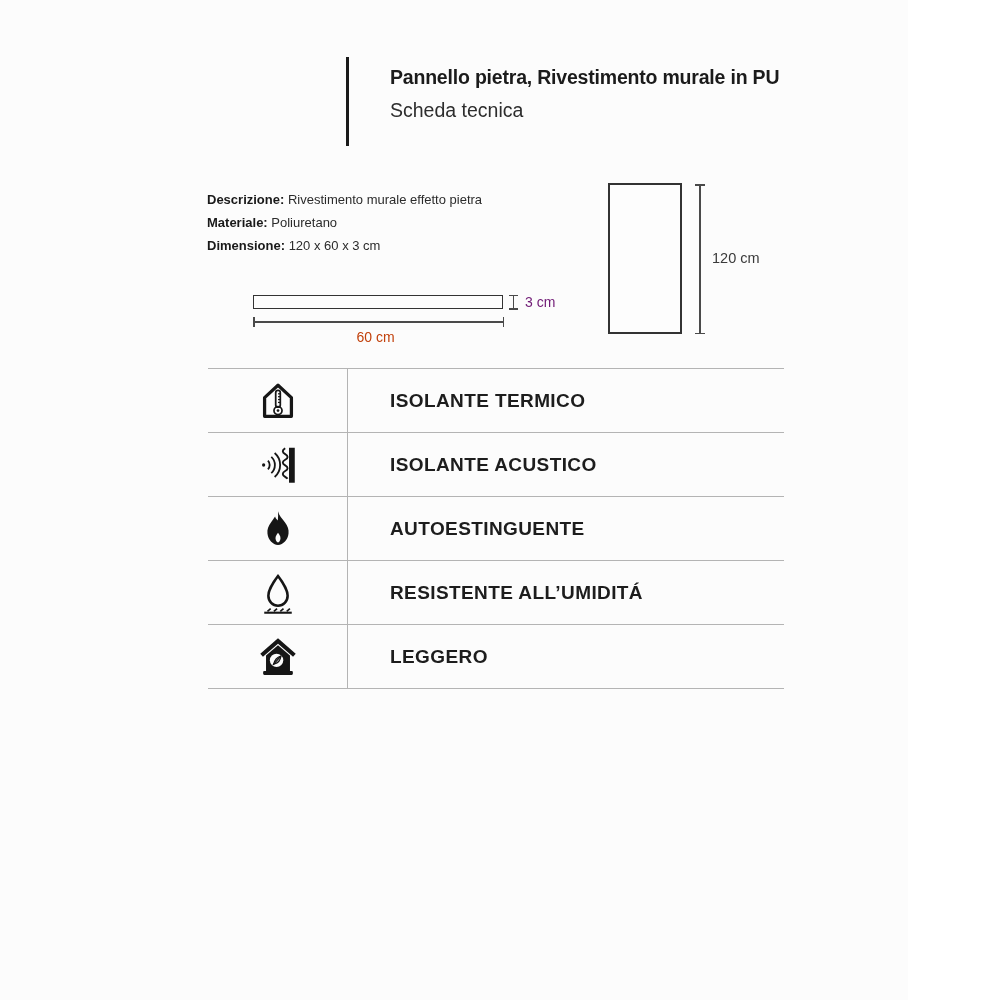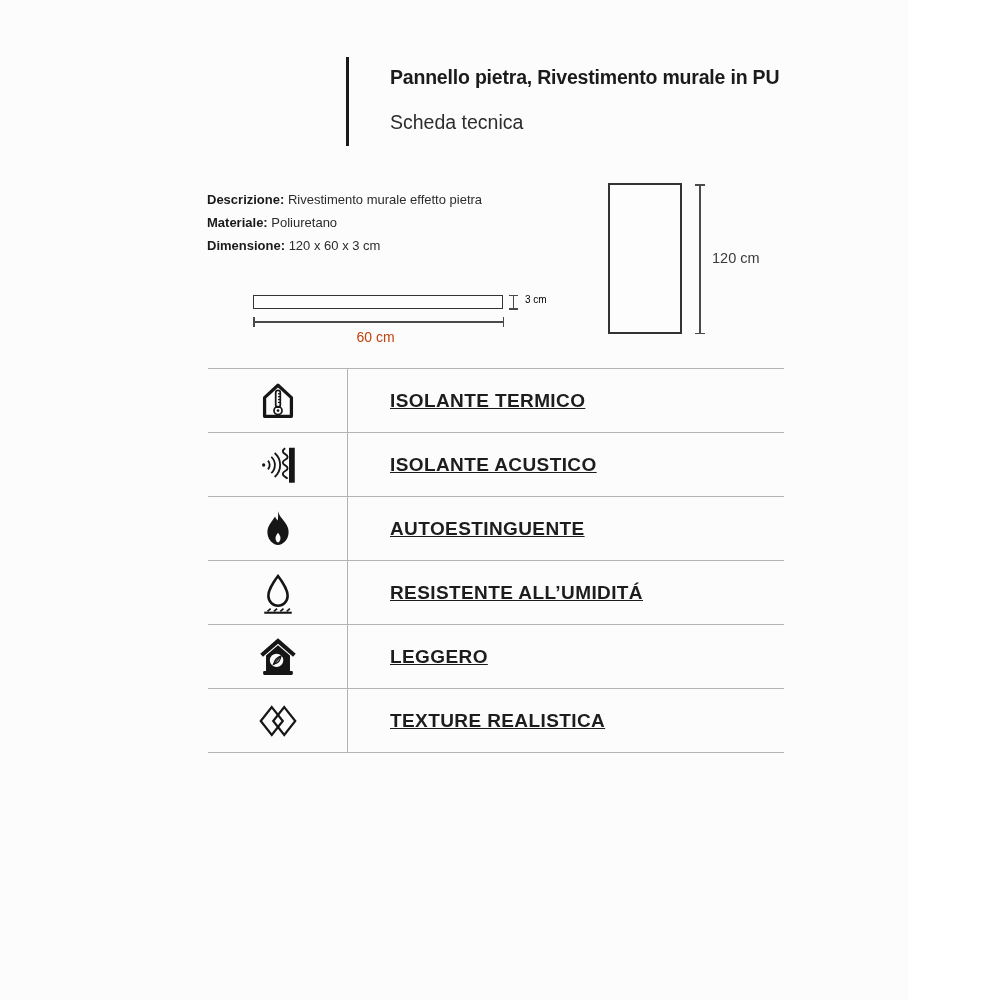--- a/index.html
+++ b/index.html
@@ -5,46 +5,46 @@
   * { margin:0; padding:0; box-sizing:border-box; }
   html,body { background:#ffffff; }
   .page {
     position:relative; width:908px; height:1000px;
     background:#fcfcfc; overflow:hidden;
     font-family:"Liberation Sans", sans-serif; color:#1c1c1c;
   }
   
   .accent-bar { position:absolute; left:346px; top:57px; width:3px; height:89px; background:#1a1a1a; }
   .title { position:absolute; left:390px; top:66px; font-size:19.5px; font-weight:700; letter-spacing:-0.2px; color:#1b1b1b; }
-  .subtitle { position:absolute; left:390px; top:111px; font-size:19.5px; font-weight:400; color:#2d2d2d; }
+  .subtitle { position:absolute; left:390px; top:99px; font-size:19.5px; font-weight:400; color:#2d2d2d; }
   
   .specs { position:absolute; left:207px; top:188px; font-size:13px; line-height:23px; color:#2b2b2b; }
   .spec-label { font-weight:700; color:#191919; }
   
   .front-rect { position:absolute; left:608px; top:183px; width:74px; height:151px; border:2px solid #333333; background:#fdfdfd; }
   .vdim-line { position:absolute; left:699px; top:184px; width:1.6px; height:150px; background:#4a4a4a; }
   .vdim-cap  { position:absolute; left:695px; width:10px; height:1.6px; background:#4a4a4a; }
   .cap-top { top:184px; } .cap-bottom { top:332.5px; }
   .label-120 { position:absolute; left:712px; top:250px; font-size:14.5px; color:#3a3a3a;text-align:center; }
   
   .side-rect { position:absolute; left:253px; top:295px; width:250px; height:14px; border:1.6px solid #333333; background:#fdfdfd; }
   .tdim-line { position:absolute; left:512.5px; top:295px; width:1.6px; height:14px; background:#4a4a4a; }
   .tdim-cap  { position:absolute; left:509px; width:8.5px; height:1.6px; background:#4a4a4a; }
   .tcap-top { top:294.5px; } .tcap-bottom { top:308px; }
-  .label-3 { position:absolute; left:525px; top:294px; font-size:10px; color:#000000; }
+  .label-3 { position:absolute; left:525px; top:294px; font-size:14px; color:#701a75; }
   .hdim-line { position:absolute; left:253px; top:321px; width:251px; height:1.6px; background:#4a4a4a; }
   .hdim-cap  { position:absolute; top:317px; width:1.6px; height:10px; background:#4a4a4a; }
   .hcap-left { left:253px; } .hcap-right { left:502.5px; }
   .label-60 { position:absolute; left:250px; top:329px; width:251px; text-align:center; font-size:14px; color:#c2410c; }
   
   .features { position:absolute; left:208px; top:368px; width:576px; border-top:1px solid #b4b4b4; }
   .frow { display:flex; height:64px; border-bottom:1px solid #b4b4b4; align-items:stretch; }
   .ficon { flex:0 0 140px; width:140px; border-right:1px solid #b4b4b4;
            display:flex; align-items:center; justify-content:center; }
-  .flabel-cell { display:flex; align-items:center;text-decoration:underline; }
+  .flabel-cell { display:flex; align-items:center; }
   .flabel { padding-left:42px; font-size:19px; font-weight:700; letter-spacing:0.4px; color:#1d1d1d; white-space:nowrap; }
   svg { display:block; }
 </style>
 </head>
 <body>
 
 <div class="page">
 
   <div class="accent-bar"></div>
   <div class="title">Pannello pietra, Rivestimento murale in PU</div>
@@ -157,30 +157,17 @@
           <circle cx="22.5" cy="27.5" r="7" fill="#fcfcfc"></circle>
           <path d="M19.5 31.5 C20.5 27 23.5 24 27 23 C26.5 26.8 24 30.2 20.3 31.2 Z" fill="none" stroke="#161616" stroke-width="1.4"></path>
           <line x1="18.8" y1="32.2" x2="27" y2="23" stroke="#161616" stroke-width="1.4"></line>
         </svg>
       </div>
       <div class="flabel-cell">
         <span class="flabel">LEGGERO</span>
       </div>
     </div>
 
-    <div class="frow">
-      <div class="ficon">
-        <svg width="46" height="46" viewBox="0 0 48 48">
-          <g fill="none" stroke="#161616" stroke-width="2.3">
-            <path d="M17.5 9.5 L29 24 L17.5 38.5 L6 24 Z"></path>
-            <path d="M30.5 9.5 L42 24 L30.5 38.5 L19 24 Z"></path>
-          </g>
-        </svg>
-      </div>
-      <div class="flabel-cell">
-        <span class="flabel">TEXTURE REALISTICA</span>
-      </div>
-    </div>
 
 
 
   </div>
 </div>
 
 </body></html>

